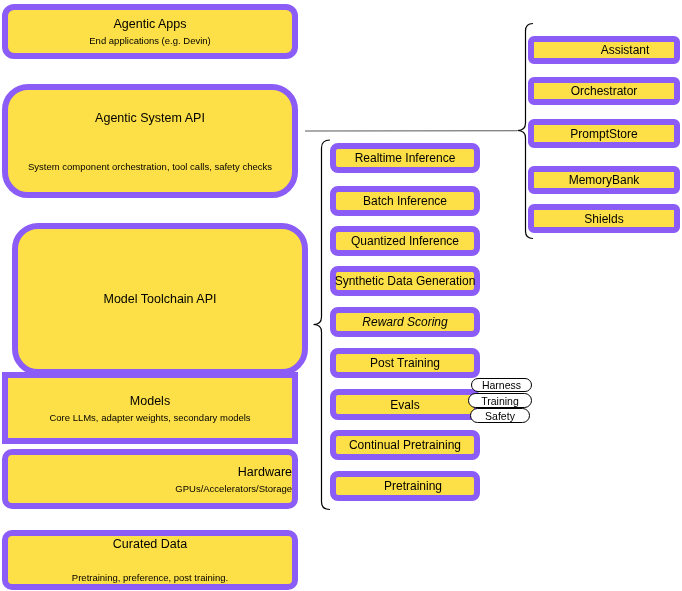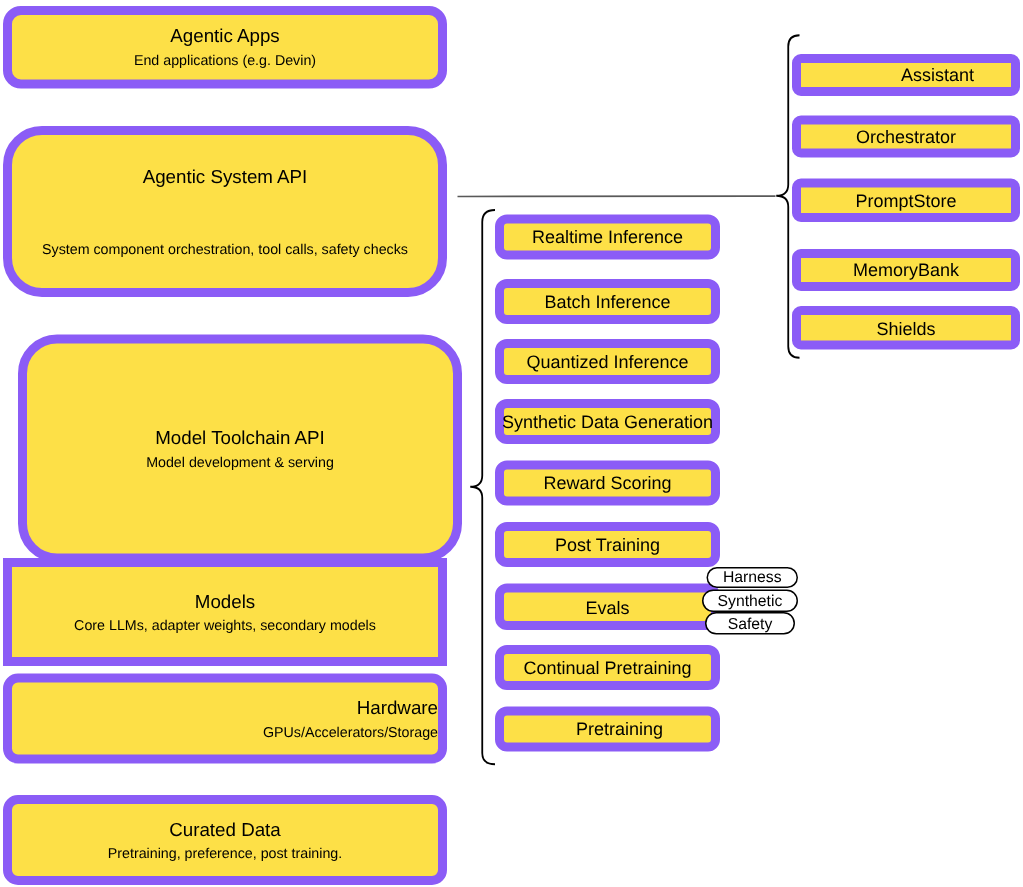--- a/index.html
+++ b/index.html
@@ -100,71 +100,70 @@
     <div class="stack-subtitle">End applications (e.g. Devin)</div>
   </div>
 
   <div class="box stack-box" style="top:84px; height:114px; border-radius:26px;gap:32px;">
     <div class="stack-title">Agentic System API</div>
     <div class="stack-subtitle">System component orchestration, tool calls, safety checks</div>
   </div>
 
   <div class="box stack-box" style="top:223px; height:152px; border-radius:26px;margin-left:10px;">
     <div class="stack-title">Model Toolchain API</div>
-    <div class="stack-subtitle">Model development &amp; serving</div>
   </div>
 
   <div class="box stack-box" style="top:372px; height:72px; border-radius:0;">
     <div class="stack-title">Models</div>
     <div class="stack-subtitle">Core LLMs, adapter weights, secondary models</div>
   </div>
 
   <div class="box stack-box" style="top:449px; height:60px; border-radius:10px;align-items:flex-end;">
     <div class="stack-title">Hardware</div>
     <div class="stack-subtitle">GPUs/Accelerators/Storage</div>
   </div>
 
-  <div class="box stack-box" style="top:530px; height:60px; border-radius:10px;">
+  <div class="box stack-box" style="top:530px; height:60px; border-radius:10px;justify-content:space-between;">
     <div class="stack-title">Curated Data</div>
     <div class="stack-subtitle">Pretraining, preference, post training.</div>
   </div>
 
   <div class="box mid-box" style="top:143px;">
     <span class="node-label">Realtime Inference</span>
   </div>
   <div class="box mid-box" style="top:186px;">
     <span class="node-label">Batch Inference</span>
   </div>
   <div class="box mid-box" style="top:226px;">
     <span class="node-label">Quantized Inference</span>
   </div>
   <div class="box mid-box" style="top:266px;">
     <span class="node-label">Synthetic Data Generation</span>
   </div>
-  <div class="box mid-box" style="top:307px;">
+  <div class="box mid-box" style="top:307px;font-style:italic;">
     <span class="node-label">Reward Scoring</span>
   </div>
   <div class="box mid-box" style="top:348px;">
     <span class="node-label">Post Training</span>
   </div>
   <div class="box mid-box" style="top:389px; height:31px;">
     <span class="node-label">Evals</span>
   </div>
   <div class="box mid-box" style="top:430px;">
     <span class="node-label">Continual Pretraining</span>
   </div>
   <div class="box mid-box" style="top:471px;padding-left:16px;">
     <span class="node-label">Pretraining</span>
   </div>
 
   <div class="tag" style="left:471px; top:378px; width:61px; height:14px;text-align:right;">
     <span>Harness</span>
   </div>
   <div class="tag" style="left:468px; top:393px; width:64px; height:15px;">
-    <span>Synthetic</span>
+    <span>Training</span>
   </div>
   <div class="tag" style="left:470px; top:408px; width:60px; height:15px;">
     <span>Safety</span>
   </div>
 
   <div class="box right-box" style="top:36px;padding-left:42px;">
     <span class="node-label">Assistant</span>
   </div>
   <div class="box right-box" style="top:77px;">
     <span class="node-label">Orchestrator</span>

